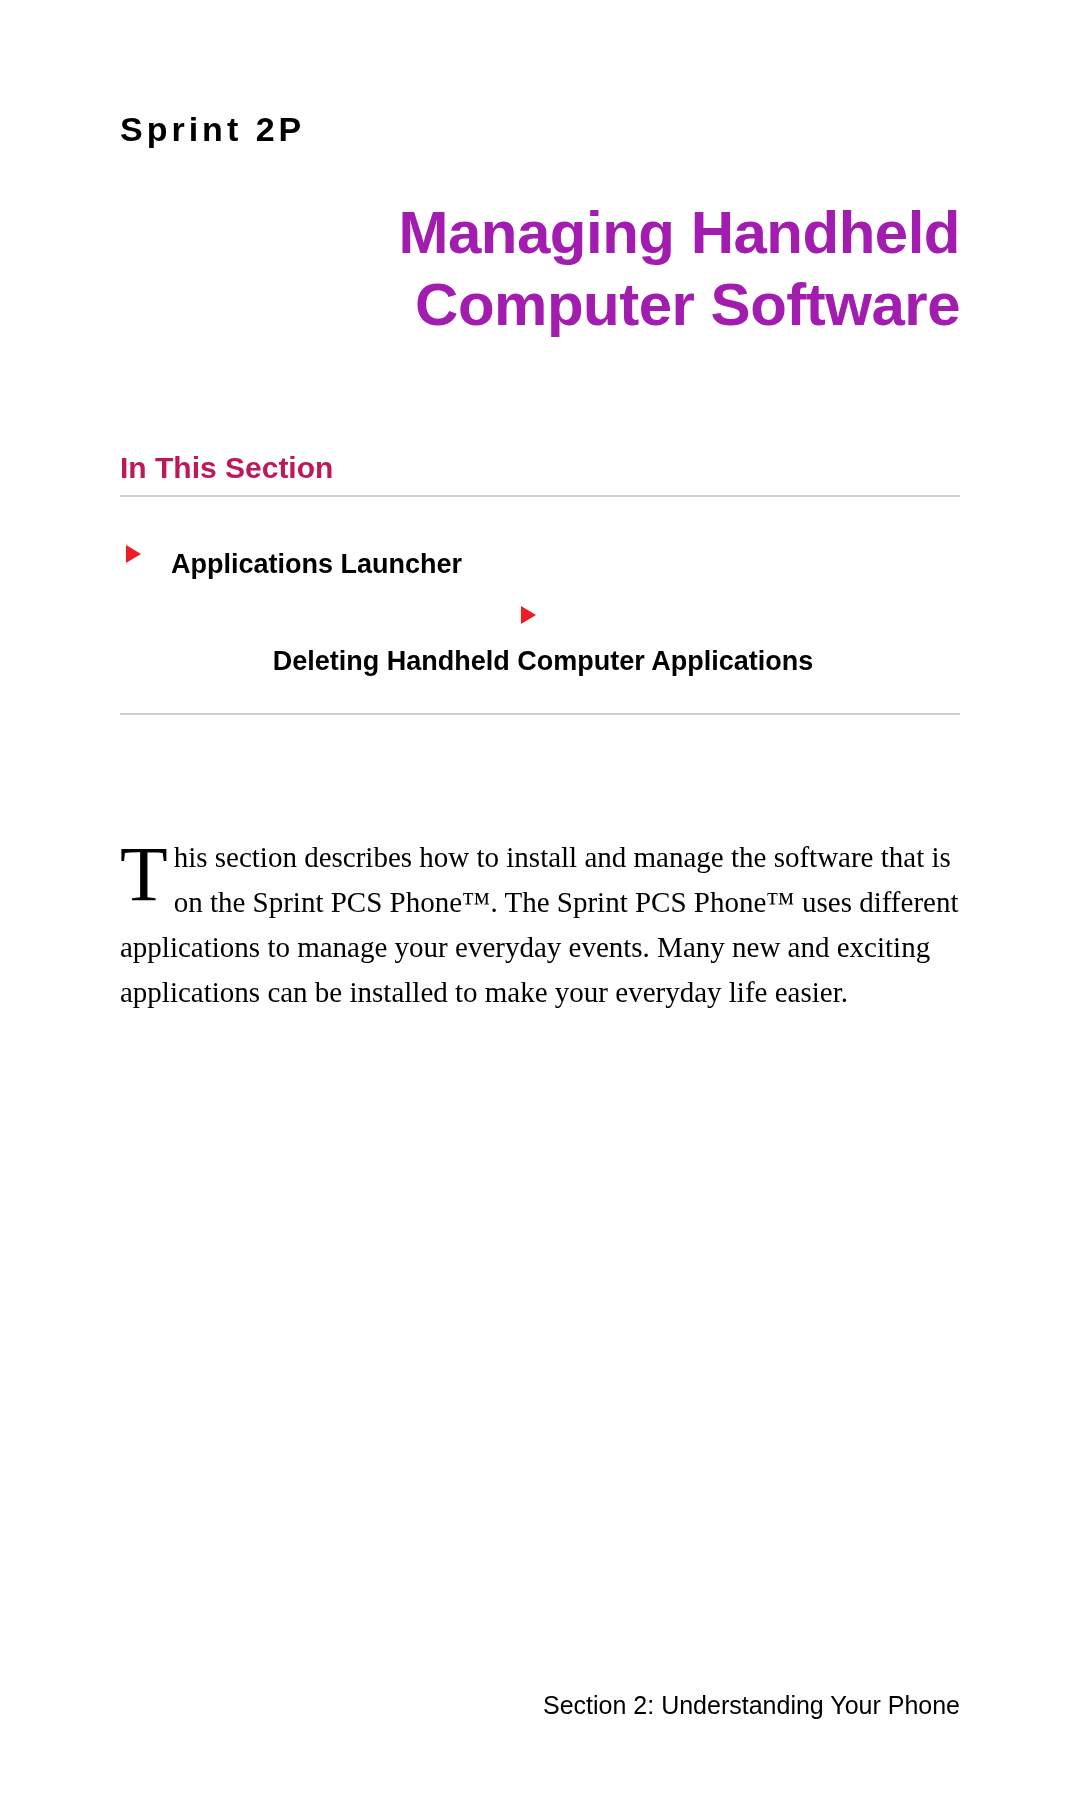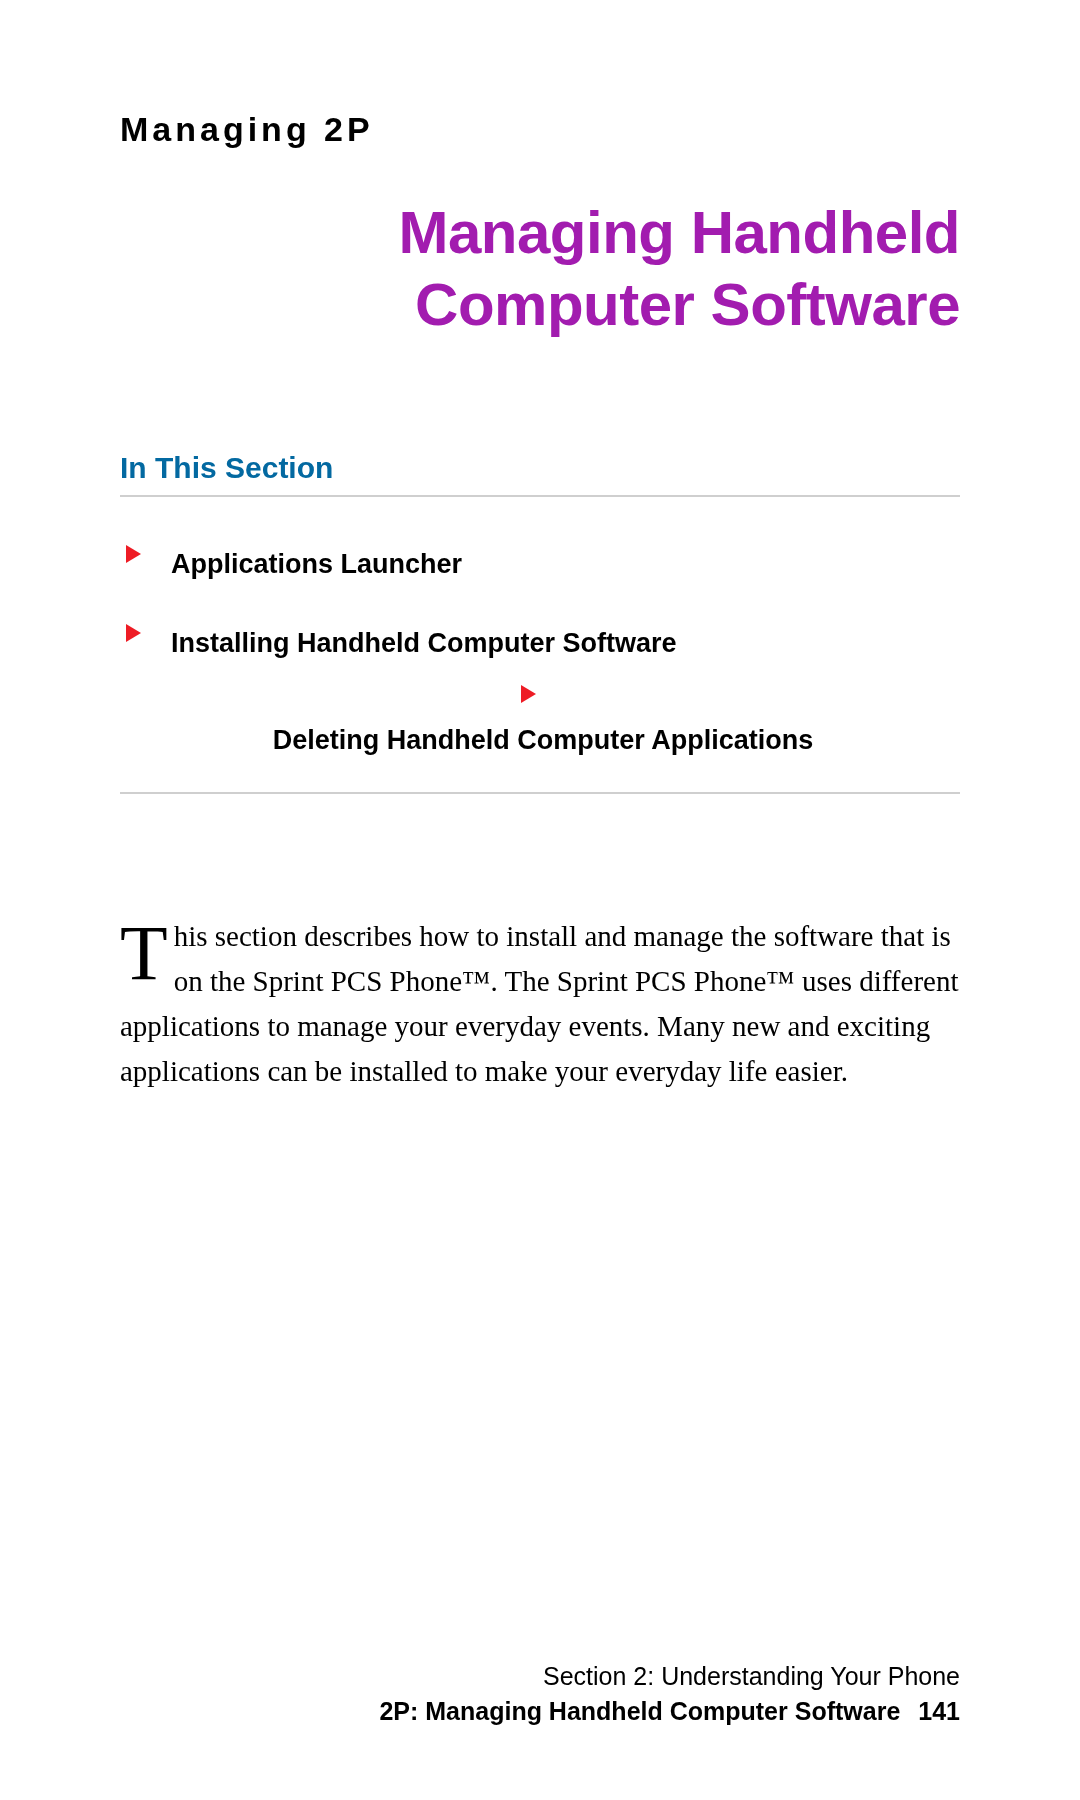--- a/index.html
+++ b/index.html
@@ -26,21 +26,21 @@
       line-height: 1.2;
       font-family: "Arial Narrow", Arial, sans-serif;
       font-stretch: condensed;
       letter-spacing: -0.5px;
       margin-bottom: 110px;
       text-align: right;
     }
     .in-this-section {
       font-size: 30px;
       font-weight: bold;
-      color: #0369a1;
+      color: #be185d;
       font-family: "Arial Narrow", Arial, sans-serif;
       font-stretch: condensed;
       padding-bottom: 10px;
       border-bottom: 2px solid #cfcfcf;
       margin-bottom: 30px;
     }
     .toc-list {
       list-style: none;
       padding-bottom: 36px;
       border-bottom: 2px solid #cfcfcf;
@@ -114,45 +114,37 @@
     .footer-page {
       font-size: 25px;
       font-weight: bold;
       color: #000;
       font-family: Arial, Helvetica, sans-serif;
     }
   </style>
 </head>
 <body>
 
-<div class="section-label">Managing 2P</div>
+<div class="section-label">Sprint 2P</div>
 
 <h1 class="page-title">Managing Handheld Computer Software</h1>
 
 <div class="in-this-section">In This Section</div>
 
 <ul class="toc-list">
   <li class="toc-item">
     <span class="triangle-icon"></span>
     <span class="toc-text">Applications Launcher</span>
-  </li>
-  <li class="toc-item">
-    <span class="triangle-icon"></span>
-    <span class="toc-text">Installing Handheld Computer Software</span>
   </li>
   <li class="toc-item">
     <span class="triangle-icon"></span>
     <span class="toc-text">Deleting Handheld Computer Applications</span>
   </li>
 </ul>
 
 <p class="body-para">
   <span class="dropcap">T</span>
   <span>his section describes how to install and manage the software that is on the Sprint PCS Phone™. The Sprint PCS Phone™ uses different applications to manage your everyday events. Many new and exciting applications can be installed to make your everyday life easier.</span>
 </p>
 
 <div class="footer">
   <div class="footer-line1">Section 2: Understanding Your Phone</div>
-  <div class="footer-line2-wrap">
-    <span class="footer-line2">2P: Managing Handheld Computer Software</span>
-    <span class="footer-page">141</span>
-  </div>
 </div>
 
 </body></html>

